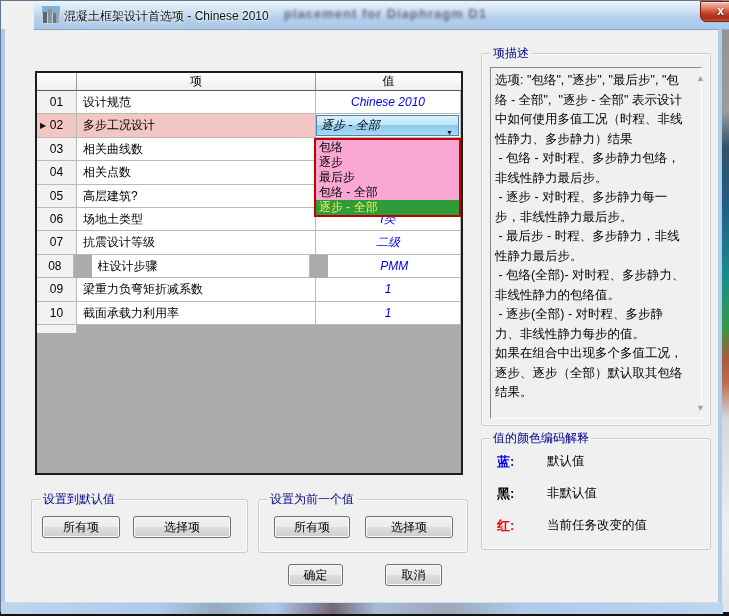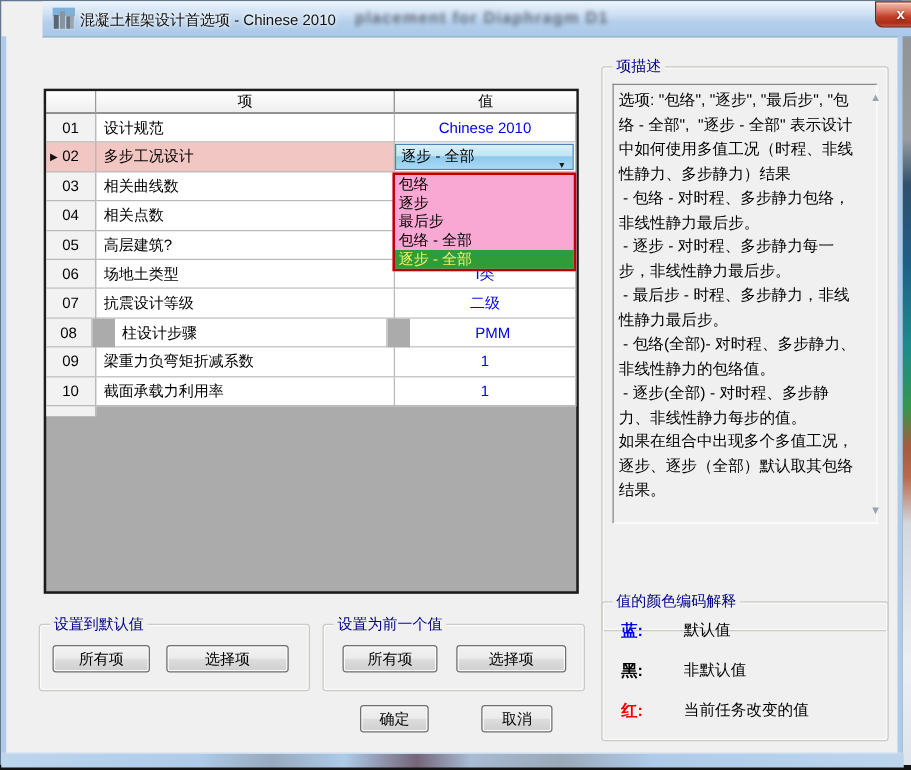--- a/index.html
+++ b/index.html
@@ -36,21 +36,21 @@
     border:2px solid #1c1c1c;box-sizing:border-box;}
   .phead{position:absolute;left:0;top:0;height:18px;display:flex;width:424px;}
   .phead .hcell{box-sizing:border-box;height:18px;background:linear-gradient(180deg,#ffffff,#eeeeee);
     border-right:1px solid #9a9a9a;border-bottom:1px solid #5a5a5a;
     font-size:12px;color:#000;text-align:center;line-height:17px;}
   .trow{position:absolute;left:0;display:flex;width:424px;height:23.4px;}
   .cell{box-sizing:border-box;height:23.4px;border-right:1px solid #b9b9b9;border-bottom:1px solid #b9b9b9;
     font-size:12px;color:#000;overflow:hidden;white-space:nowrap;}
   .cell.num{width:40px;background:#f2f2f2;text-align:center;line-height:22px;position:relative;}
   .cell.item{width:239px;background:#ffffff;padding-left:6px;line-height:22px;}
-  .cell.val{width:145px;background:#ffffff;text-align:center;line-height:22px;color:#0000EE;}
+  .cell.val{width:145px;background:#ffffff;text-align:center;line-height:22px;color:#0000EE;font-style:italic;}
   .trow.hl .cell.num,.trow.hl .cell.item{background:#f2c6c3;}
   .row-marker{position:absolute;left:3px;top:0;font-size:8px;color:#111;line-height:23px;}
   .stub-cell{position:absolute;left:0;top:252px;width:40px;height:8px;background:#f2f2f2;
     border-right:1px solid #b9b9b9;box-sizing:border-box;}
 
   
   .combo{position:absolute;left:0;top:1px;right:1px;bottom:1px;
     background:linear-gradient(180deg,#dbf0fb 0%,#bfe5f7 45%,#8fc9ec 50%,#a8daf5 100%);
     border:1px solid #4a84b5;box-sizing:border-box;text-align:left;color:#000;
     font-size:12px;line-height:19px;padding-left:4px;cursor:default;}
@@ -176,34 +176,34 @@
 
       <div class="droplist" id="droplist">
           <div class="opt">包络</div>
           <div class="opt">逐步</div>
           <div class="opt">最后步</div>
           <div class="opt">包络 - 全部</div>
           <div class="opt sel">逐步 - 全部</div>
         </div>
     </div>
 
-    <div class="groupbox" style="left:480px;top:52px;width:230px;height:452px;">
+    <div class="groupbox" style="left:480px;top:52px;width:230px;height:373px;">
       <span class="gb-label">项描述</span>
       <div class="desc-box">选项: "包络", "逐步", "最后步", "包络 - 全部",  "逐步 - 全部" 表示设计中如何使用多值工况（时程、非线性静力、多步静力）结果
  - 包络 - 对时程、多步静力包络，非线性静力最后步。
  - 逐步 - 对时程、多步静力每一步，非线性静力最后步。
  - 最后步 - 时程、多步静力，非线性静力最后步。
  - 包络(全部)- 对时程、多步静力、非线性静力的包络值。
  - 逐步(全部) - 对时程、多步静力、非线性静力每步的值。
 如果在组合中出现多个多值工况，逐步、逐步（全部）默认取其包络结果。</div>
       <span class="scroll-arrow" style="top:20px;">▲</span>
       <span class="scroll-arrow" style="top:350px;">▼</span>
     </div>
 
-    <div class="groupbox" style="left:480px;top:437px;width:230px;height:112px;margin-top:43px;">
+    <div class="groupbox" style="left:480px;top:437px;width:230px;height:112px;">
       <span class="gb-label">值的颜色编码解释</span>
       <div id="legend-container">
           <div class="legend-entry" style="top: 14px;">
             <span class="legend-key" style="color: rgb(0, 0, 238);">蓝:</span>
             <span class="legend-desc">默认值</span>
           </div>
           <div class="legend-entry" style="top: 46px;">
             <span class="legend-key" style="color: rgb(0, 0, 0);">黑:</span>
             <span class="legend-desc">非默认值</span>
           </div>

